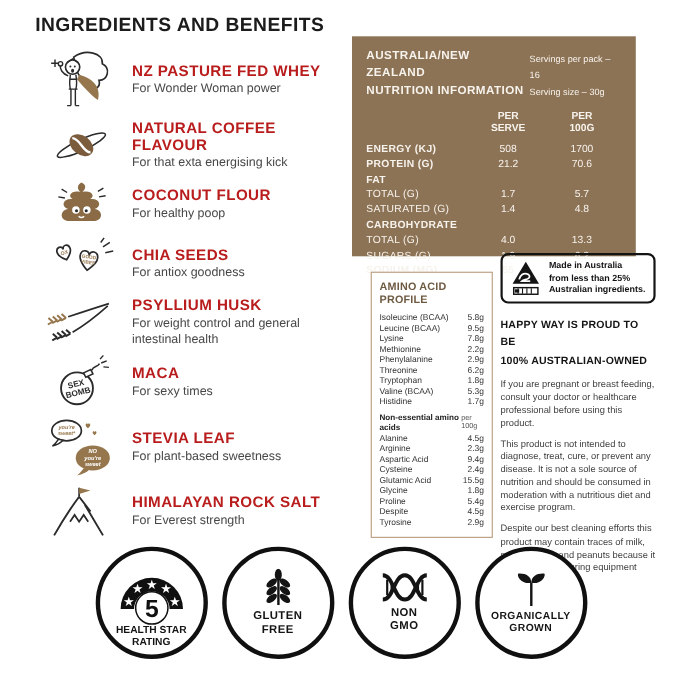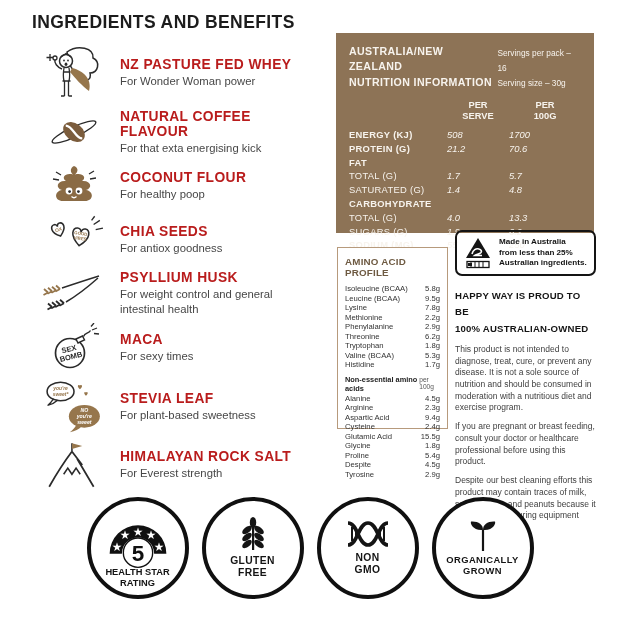--- a/index.html
+++ b/index.html
@@ -9,34 +9,34 @@
   
   .left-col{position:absolute;left:28px;top:12px;width:292px;}
   .main-title{font-size:17.5px;font-weight:800;color:#1c1c1c;letter-spacing:.4px;margin:0 0 11px 4px;}
   .ing-item{display:flex;align-items:center;margin-bottom:7px;}
   .ing-icon{flex:none;width:92px;display:flex;justify-content:center;align-items:center;}
   .ing-text{flex:1;}
   .ing-title{font-size:13.8px;font-weight:bold;color:#b91c1c;letter-spacing:.4px;}
   .ing-desc{font-size:11.3px;color:#474747;line-height:1.27;margin-top:2px;max-width:192px;}
 
   
-  .nutri{position:absolute;left:336px;top:33px;width:258px;height:200px;background:#8d7356;
+  .nutri{position:absolute;left:320px;top:33px;width:258px;height:200px;background:#8d7356;
     color:#f7f3ed;padding:11px 13px 8px 13px;box-sizing:border-box;}
   .np-head{display:flex;justify-content:space-between;margin-bottom:9px;}
   .np-region{font-size:10.6px;font-weight:bold;letter-spacing:.4px;line-height:1.45;white-space:pre-line;}
   .np-serv{font-size:8.3px;line-height:1.8;white-space:pre-line;text-align:left;padding-top:2px;}
   .np-grid{display:grid;grid-template-columns:1fr 62px 72px;align-items:end;}
   .np-colhead{font-size:9.3px;font-weight:bold;text-align:center;white-space:pre-line;line-height:1.25;padding-bottom:5px;}
   .np-row{display:grid;grid-template-columns:1fr 62px 72px;line-height:13.8px;}
   .np-label{font-size:9.4px;letter-spacing:.3px;}
   .np-label.b{font-weight:bold;}
-  .np-val{font-size:9.4px;text-align:left;font-style:italic;}
+  .np-val{font-size:9.4px;text-align:center;}
 
   
-  .amino{position:absolute;left:337px;top:247px;width:111px;height:182px;border:1px solid #b79a7c;
+  .amino{position:absolute;left:337px;top:247px;width:111px;height:242px;border:1px solid #b79a7c;
     box-sizing:border-box;padding:8px 7px;background:#fff;}
   .amino-title{font-size:9.8px;font-weight:bold;color:#6e5a42;letter-spacing:.2px;margin-bottom:6px;}
   .amino-sec{display:flex;justify-content:space-between;align-items:baseline;margin-bottom:1px;}
   .amino-sec .h{font-size:7.4px;font-weight:bold;color:#222;}
   .amino-sec .u{font-size:6.6px;color:#555;}
   .amino-row{display:flex;justify-content:space-between;font-size:7.7px;color:#333;line-height:9.5px;}
   .amino-gap{height:5px;}
 
   
   .right-info{position:absolute;left:455px;top:230px;width:141px;}
@@ -410,23 +410,23 @@
         <rect x="5" y="27" width="4" height="3" fill="#141414"></rect>
       </svg>
       <div class="aus-text">Made in Australia
 from less than 25%
 Australian ingredients.</div>
     </div>
     <div class="own-head">HAPPY WAY IS PROUD TO BE
 100% AUSTRALIAN-OWNED</div>
     <div>
 
+        <p class="fine">If you are pregnant or breast feeding, consult your doctor or healthcare professional before using this product.</p>
+
         <p class="fine">This product is not intended to diagnose, treat, cure, or prevent any disease. It is not a sole source of nutrition and should be consumed in moderation with a nutritious diet and exercise program.</p>
-
-        <p class="fine">If you are pregnant or breast feeding, consult your doctor or healthcare professional before using this product.</p>
 
         <p class="fine">Despite our best cleaning efforts this product may contain traces of milk, soy, tree nuts and peanuts because it shares manufacturing equipment with other products.</p>
       </div>
   </div>
 
   <div class="badges">
 
     <div class="badge">
       <svg width="88" height="62" viewBox="0 0 90 62">
         <circle cx="45" cy="45" r="15" fill="#fff" stroke="#101010" stroke-width="1.4"></circle>

